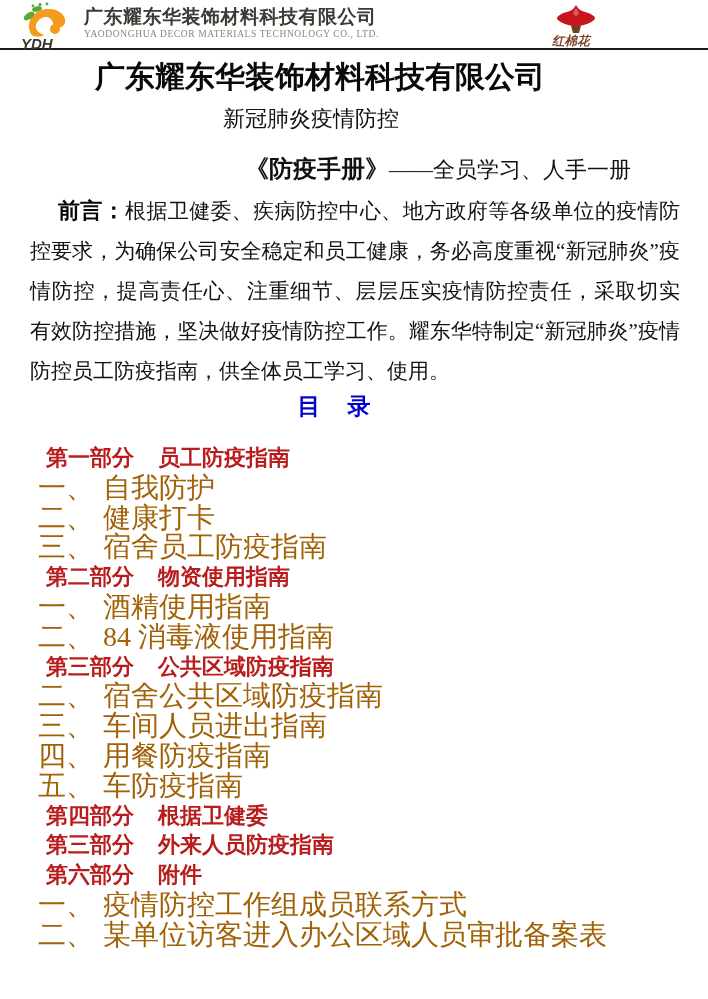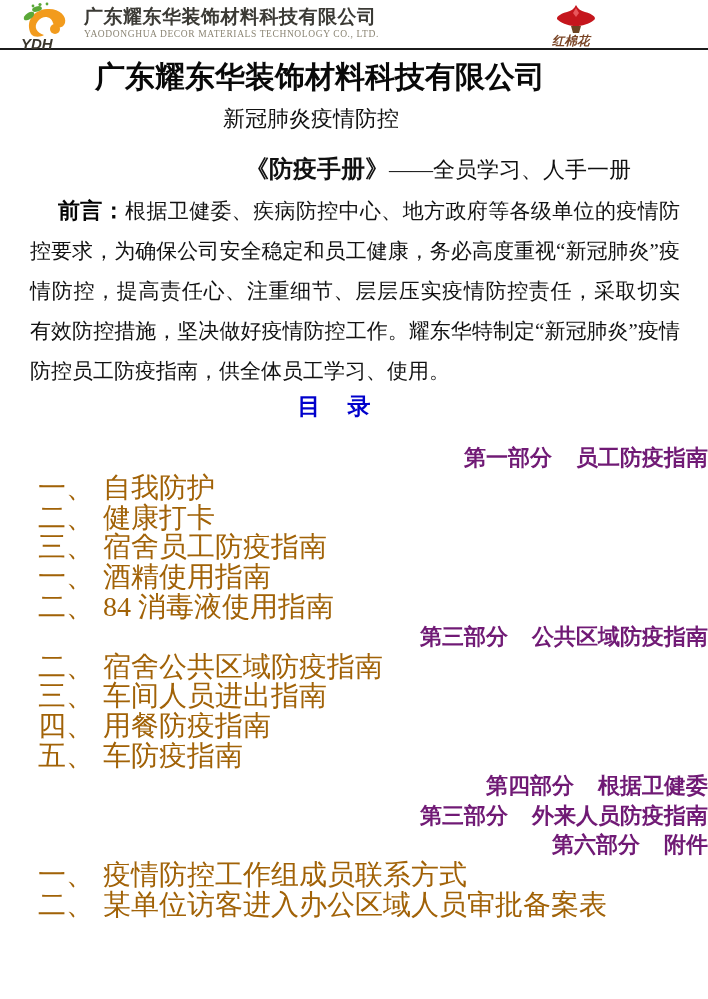--- a/index.html
+++ b/index.html
@@ -31,21 +31,21 @@
              text-align:justify; text-indent:28px; color:#121212; }
   .preface .pre-label { font-family:"Liberation Sans", sans-serif; font-weight:bold;
                         font-size:22px; color:#050505; }
 
   
   .toc-title { position:relative; left:-19px; margin-top:0; text-align:center;
                font-family:"Liberation Sans", sans-serif; font-weight:bold;
                font-size:23px; line-height:30px; letter-spacing:2px; }
   .toc { margin:22px 0 0 30px; }
   .toc-section { font-size:22px; font-weight:bold; line-height:29.8px;
-                 padding-left:16px; color:#701a75;text-align:right; }
+                 padding-left:16px; color:#b91c1c; }
   .toc-section .sec-num { margin-right:24px; }
   .toc-item { font-size:28px; line-height:29.8px; padding-left:8px; color:#a16207; }
   .toc-item .item-num { margin-right:9px; }
 </style>
 </head>
 <body>
 
 <div class="header">
   <div class="ydh-logo">
     <svg width="68" height="48" viewBox="0 0 68 48">
@@ -81,20 +81,21 @@
 <div class="h-book"><span class="book-name">《防疫手册》</span><span>——全员学习、人手一册</span></div>
 
 <p class="preface"><span class="pre-label">前言：</span><span>根据卫健委、疾病防控中心、地方政府等各级单位的疫情防控要求，为确保公司安全稳定和员工健康，务必高度重视“新冠肺炎”疫情防控，提高责任心、注重细节、层层压实疫情防控责任，采取切实有效防控措施，坚决做好疫情防控工作。耀东华特制定“新冠肺炎”疫情防控员工防疫指南，供全体员工学习、使用。</span></p>
 
 <div class="toc-title" style="color: rgb(0, 0, 204);">目　录</div>
 <div class="toc">
     <div class="toc-section"><span class="sec-num">第一部分</span><span>员工防疫指南</span></div>
     <div class="toc-item"><span class="item-num">一、</span><span>自我防护</span></div>
     <div class="toc-item"><span class="item-num">二、</span><span>健康打卡</span></div>
     <div class="toc-item"><span class="item-num">三、</span><span>宿舍员工防疫指南</span></div>
+    <div class="toc-section"><span class="sec-num">第二部分</span><span>物资使用指南</span></div>
     <div class="toc-item"><span class="item-num">一、</span><span>酒精使用指南</span></div>
     <div class="toc-item"><span class="item-num">二、</span><span>84 消毒液使用指南</span></div>
     <div class="toc-section"><span class="sec-num">第三部分</span><span>公共区域防疫指南</span></div>
     <div class="toc-item"><span class="item-num">二、</span><span>宿舍公共区域防疫指南</span></div>
     <div class="toc-item"><span class="item-num">三、</span><span>车间人员进出指南</span></div>
     <div class="toc-item"><span class="item-num">四、</span><span>用餐防疫指南</span></div>
     <div class="toc-item"><span class="item-num">五、</span><span>车防疫指南</span></div>
     <div class="toc-section"><span class="sec-num">第四部分</span><span>根据卫健委</span></div>
     <div class="toc-section"><span class="sec-num">第三部分</span><span>外来人员防疫指南</span></div>
     <div class="toc-section"><span class="sec-num">第六部分</span><span>附件</span></div>

